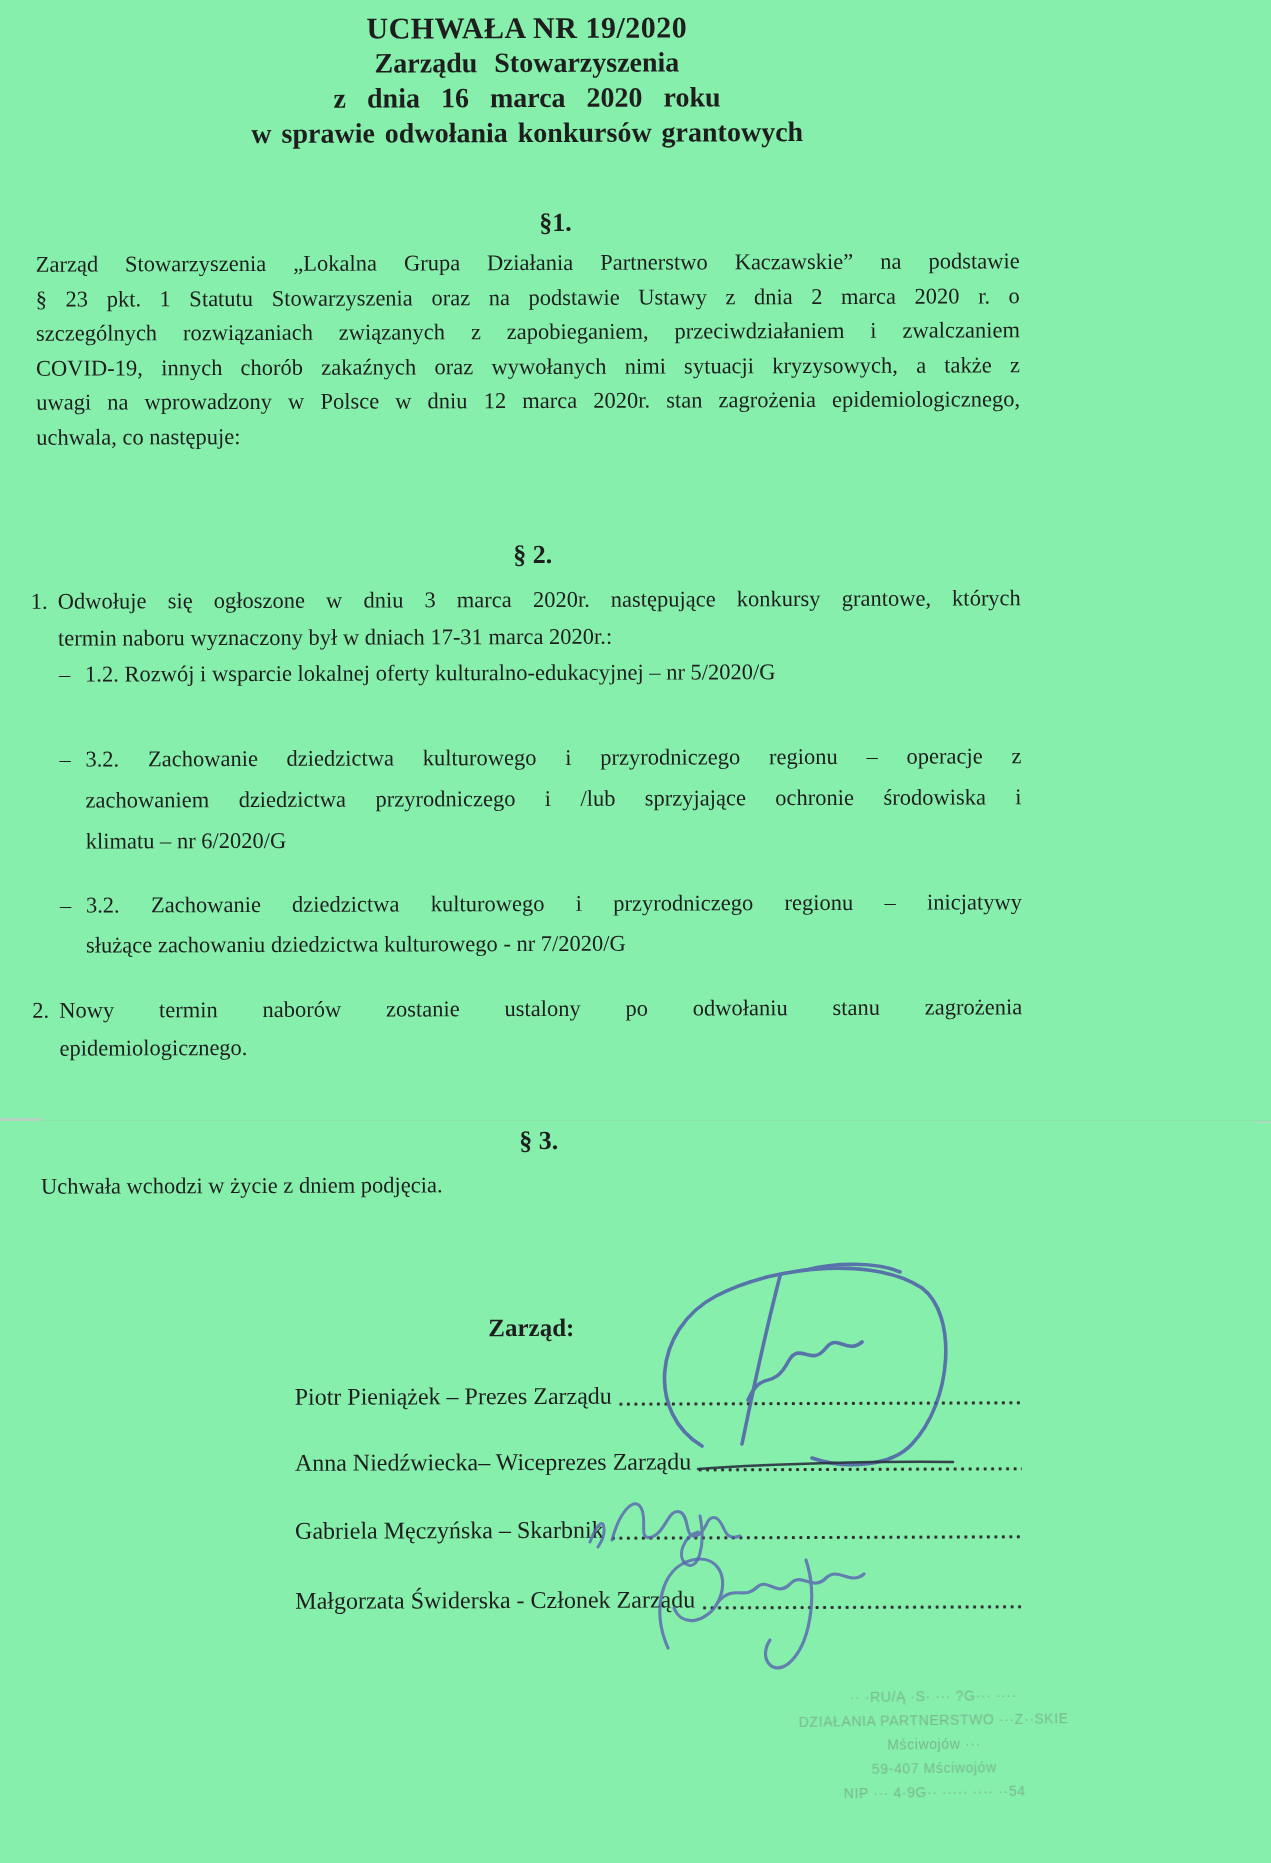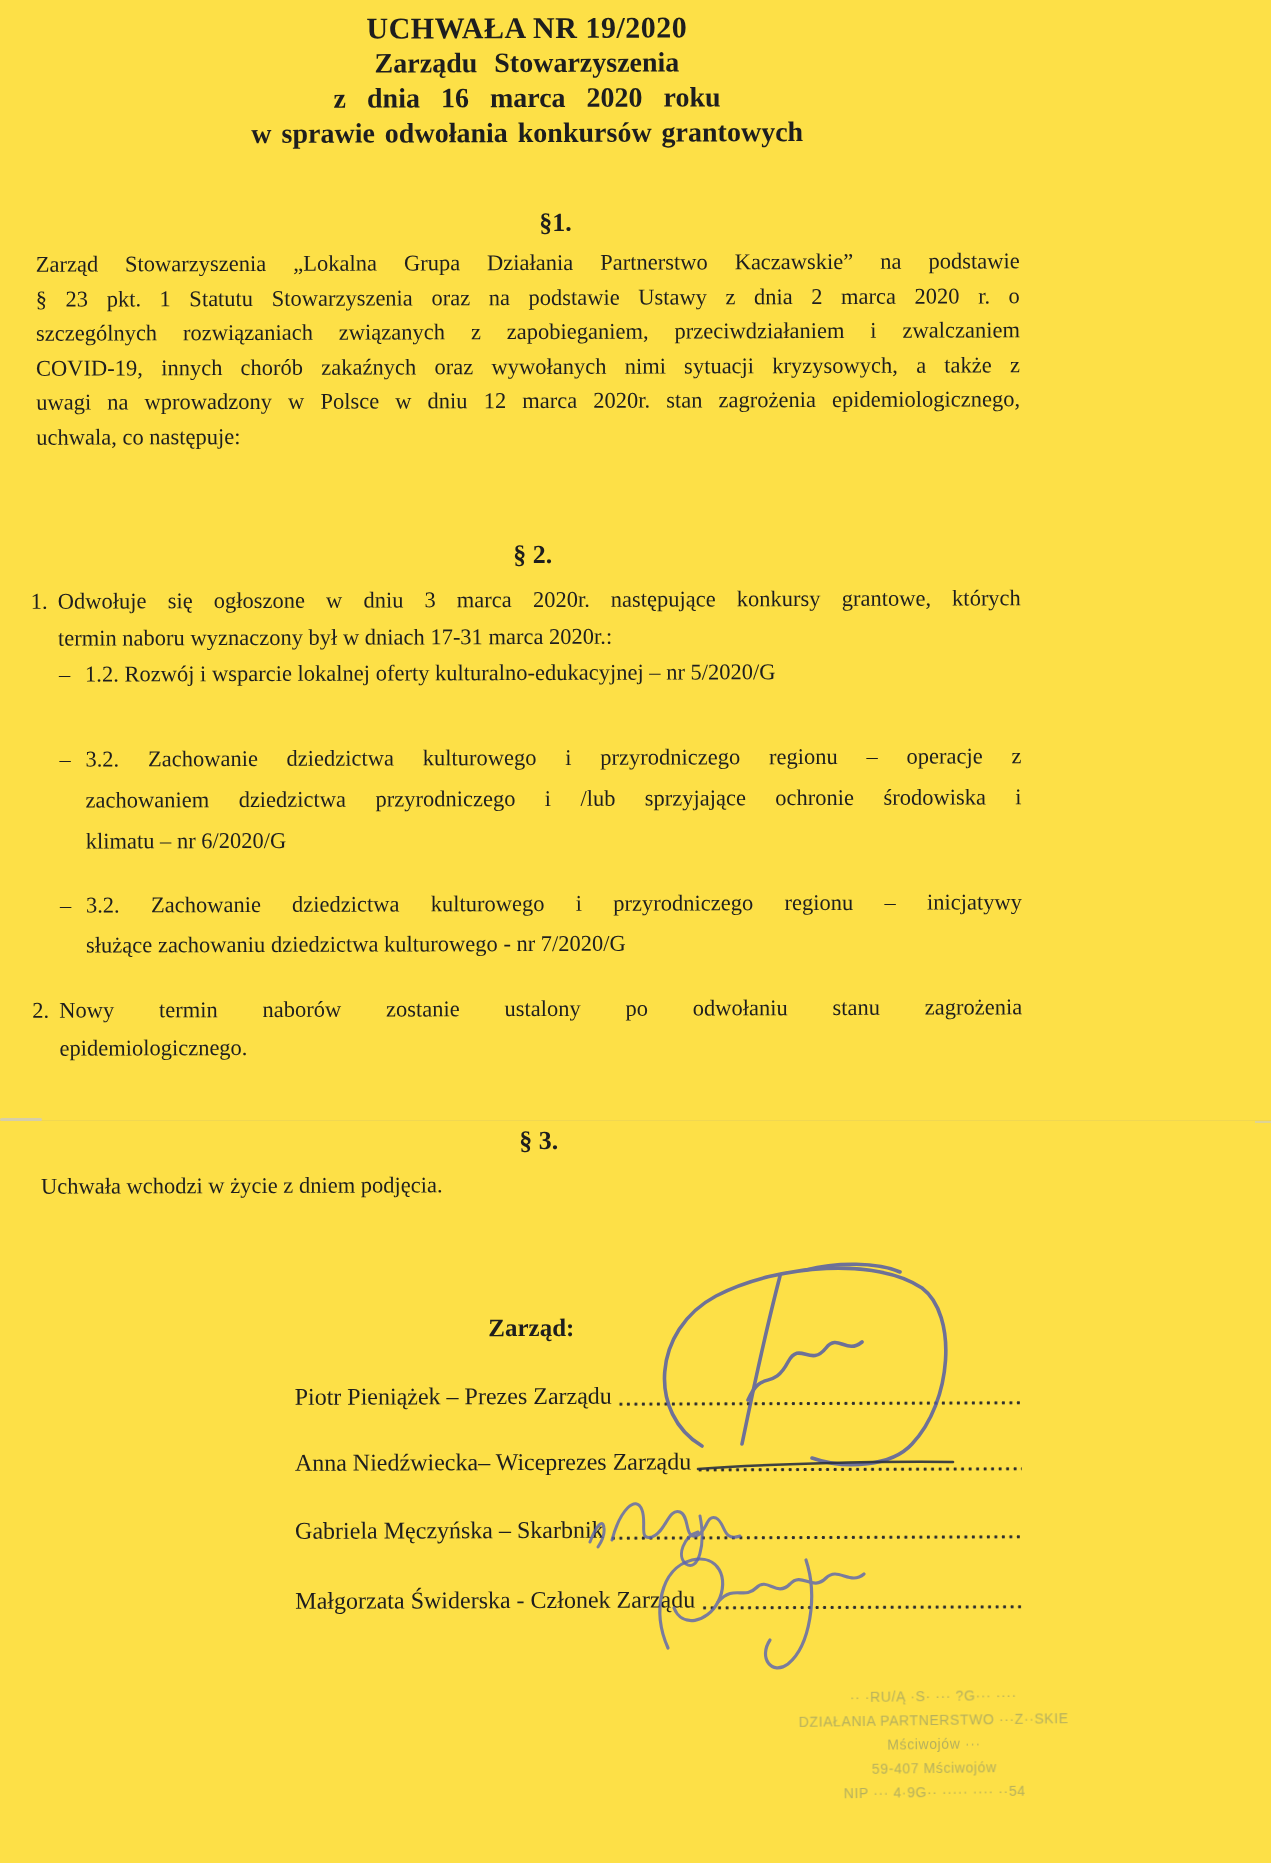--- a/index.html
+++ b/index.html
@@ -1,21 +1,21 @@
 <!DOCTYPE html>
 <html><head>
 <meta charset="utf-8">
 <style>
   html,body{margin:0;padding:0;}
   body{
     width:1271px;height:1863px;position:relative;background:#ffffff;
     font-family:"Liberation Serif","DejaVu Serif",serif;color:#1e1e1e;
     overflow:hidden;
   }
-  .page{position:absolute;inset:0;background:#fde047;}
+  .page{position:absolute;inset:0;background:#86efac;}
   .doc{position:absolute;left:38px;top:0;width:984px;height:1863px;transform:rotate(-0.2deg);}
   
   .header{position:absolute;top:10px;left:0;width:100%;text-align:center;font-weight:bold;}
   .h-line{line-height:35px;}
   .hl1{font-size:30px;letter-spacing:.5px;}
   .hl2{font-size:28px;word-spacing:10px;}
   .hl3{font-size:28px;word-spacing:14px;}
   .hl4{font-size:28px;word-spacing:3px;}
   
   .sec-heading{position:absolute;left:0;width:100%;text-align:center;font-weight:bold;font-size:26px;}

